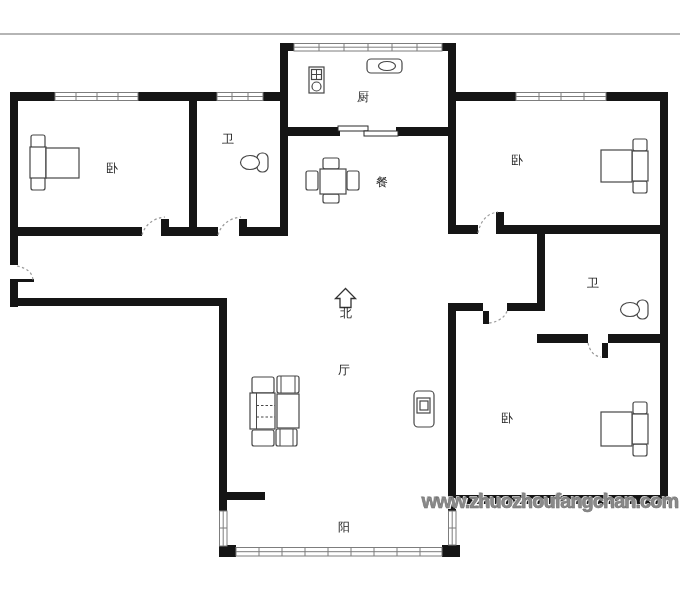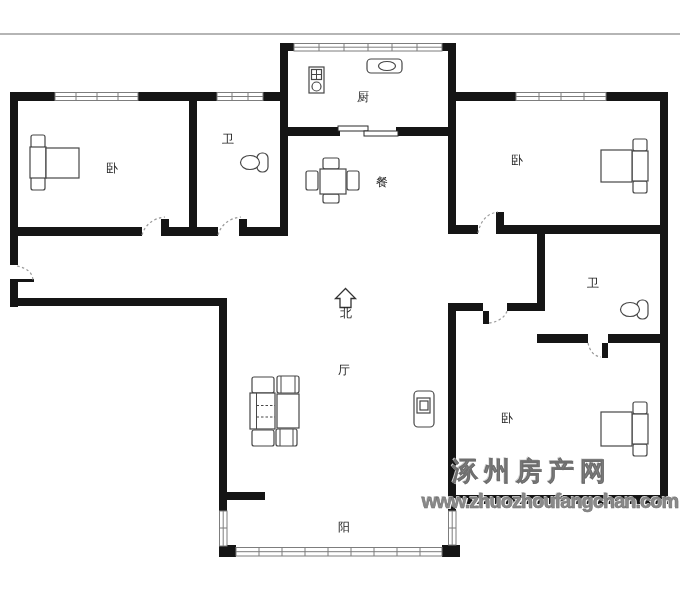--- a/index.html
+++ b/index.html
@@ -225,16 +225,15 @@
   <div class="room-label" style="left:228px;top:139px">卫</div>
   <div class="room-label" style="left:363px;top:97px">厨</div>
   <div class="room-label" style="left:382px;top:182px">餐</div>
   <div class="room-label" style="left:517px;top:160px">卧</div>
   <div class="room-label" style="left:593px;top:283px">卫</div>
   <div class="room-label" style="left:344px;top:370px">厅</div>
   <div class="room-label" style="left:507px;top:418px">卧</div>
   <div class="room-label" style="left:344px;top:527px">阳</div>
   <div class="room-label" style="left:346px;top:313px">北</div>
 
-  <div class="watermark-name" style="left:532px;top:471px">涿州房产网</div>
   <div class="watermark-url" style="left:550px;top:501px">www.zhuozhoufangchan.com</div>
 
 </div>
 
 </body></html>

